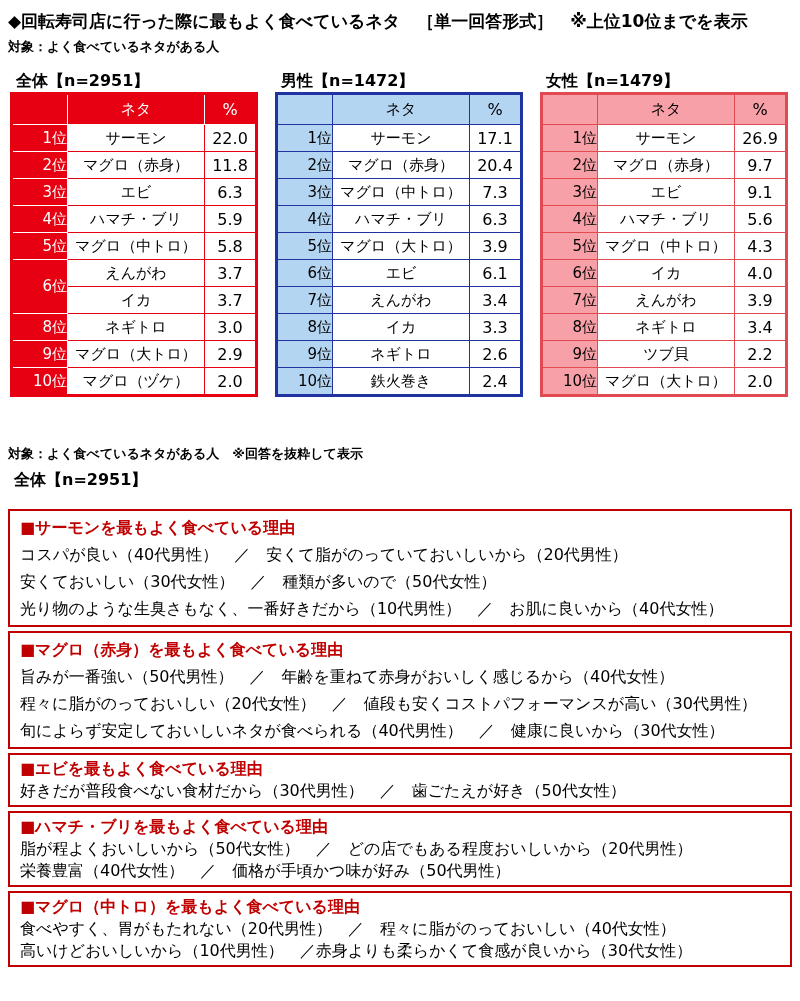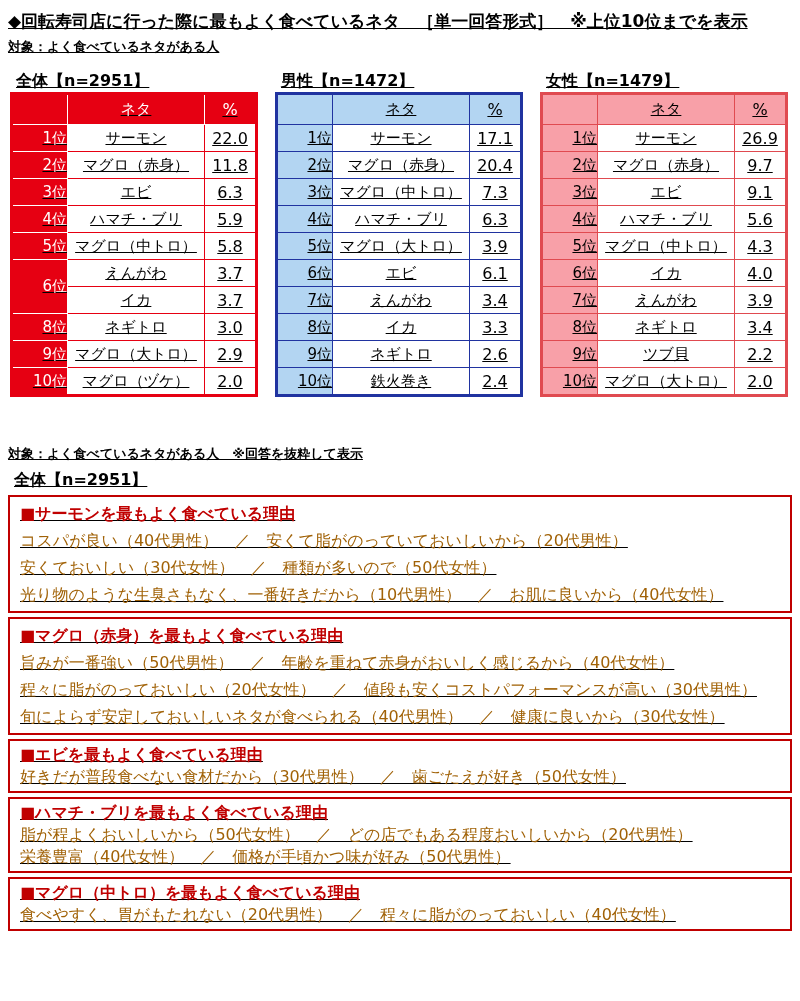--- a/index.html
+++ b/index.html
@@ -1,19 +1,19 @@
 <!DOCTYPE html>
 <html><head>
 <meta charset="utf-8">
 <style>
   html,body { margin:0; padding:0; background:#ffffff; }
   .page {
     width: 800px; height: 1001px; overflow: hidden; background:#fff;
     font-family: "DejaVu Sans", "Liberation Sans", sans-serif;
-    color:#000; box-sizing: border-box; padding: 8px 8px 0 8px; text-decoration: underline;
+    color:#000; box-sizing: border-box; padding: 8px 8px 0 8px;
   }
   .h-title { font-size: 17px; font-weight: bold; line-height: 26px; white-space: nowrap; }
   .h-sub   { font-size: 13px; font-weight: bold; line-height: 26px; white-space: nowrap; }
 
   .tables-row { display: flex; gap: 17px; margin-top: 10px; margin-left: 2px; }
   .tblock { width: 248px; flex: 0 0 auto; }
   .tcaption { font-size: 16px; font-weight: bold; height: 22px; line-height: 22px; margin-left: 6px; white-space: nowrap; }
   table.rank-table {
     border-collapse: collapse; table-layout: fixed; width: 248px;
     border: 3px solid var(--bd);
@@ -24,27 +24,27 @@
     overflow: hidden; white-space: nowrap;
   }
   table.rank-table tr.hrow th { height: 29px; }
   table.rank-table tr.drow td { height: 26px; }
   table.rank-table .fill { background: var(--fill); color: var(--ftext); border-color: var(--gridfill); }
   table.rank-table .c-rank { width: 54px; text-align: right; }
   table.rank-table .c-pct  { width: 50px; font-size: 16px; }
 
   .sec2 { margin-top: 44px; }
   .group-label { font-size: 16px; font-weight: bold; height: 22px; line-height: 22px; margin: 2px 0 2px 6px; }
-  .reasons { margin-top: 4px; }
+  .reasons { margin-top: 18px; }
   .reason-box {
     border: 2px solid var(--accent); background: #fff;
     padding: 3px 10px; margin-bottom: 4px; box-sizing: border-box;
   }
   .reason-heading { color: var(--accent); font-weight: bold; font-size: 16px; line-height: 27px; white-space: nowrap; }
-  .reason-line { color: #a16207; font-size: 16px; line-height: 27px; white-space: nowrap; }
+  .reason-line { color: #000000; font-size: 16px; line-height: 27px; white-space: nowrap; }
   .reason-box.compact .reason-heading, .reason-box.compact .reason-line { line-height: 22px; }
 </style>
 </head>
 <body>
 
 <div class="page">
 
   <div class="sec1">
     <div class="h-title">◆回転寿司店に行った際に最もよく食べているネタ　［単一回答形式］　※上位10位までを表示</div>
     <div class="h-sub">対象：よく食べているネタがある人</div>
@@ -264,17 +264,18 @@
           <div class="reason-line">好きだが普段食べない食材だから（30代男性）　／　歯ごたえが好き（50代女性）</div>
         </div>
         <div class="reason-box compact" style="--accent: #c00000;">
           <div class="reason-heading">■ハマチ・ブリを最もよく食べている理由</div>
           <div class="reason-line">脂が程よくおいしいから（50代女性）　／　どの店でもある程度おいしいから（20代男性）</div>
           <div class="reason-line">栄養豊富（40代女性）　／　価格が手頃かつ味が好み（50代男性）</div>
         </div>
         <div class="reason-box compact" style="--accent: #c00000;">
           <div class="reason-heading">■マグロ（中トロ）を最もよく食べている理由</div>
           <div class="reason-line">食べやすく、胃がもたれない（20代男性）　／　程々に脂がのっておいしい（40代女性）</div>
+          <div class="reason-line">高いけどおいしいから（10代男性）　／赤身よりも柔らかくて食感が良いから（30代女性）</div>
         </div>
       </div>
   </div>
 
 </div>
 
 </body></html>

